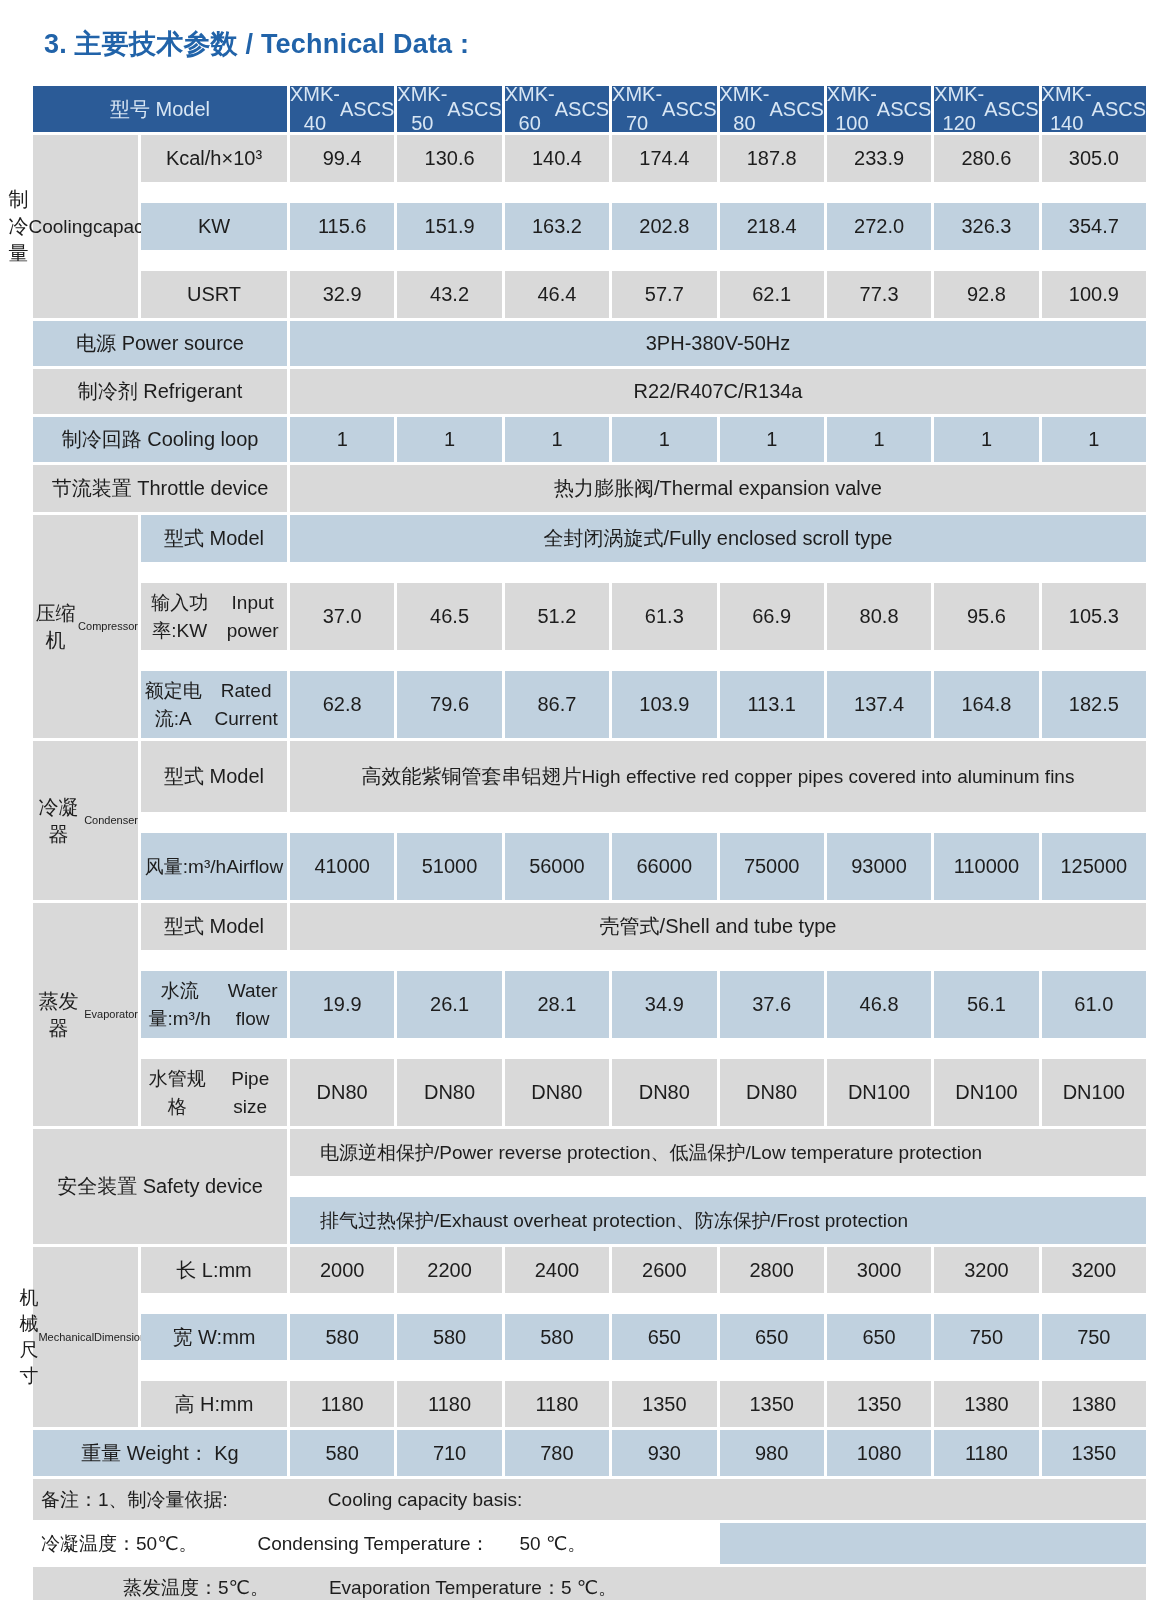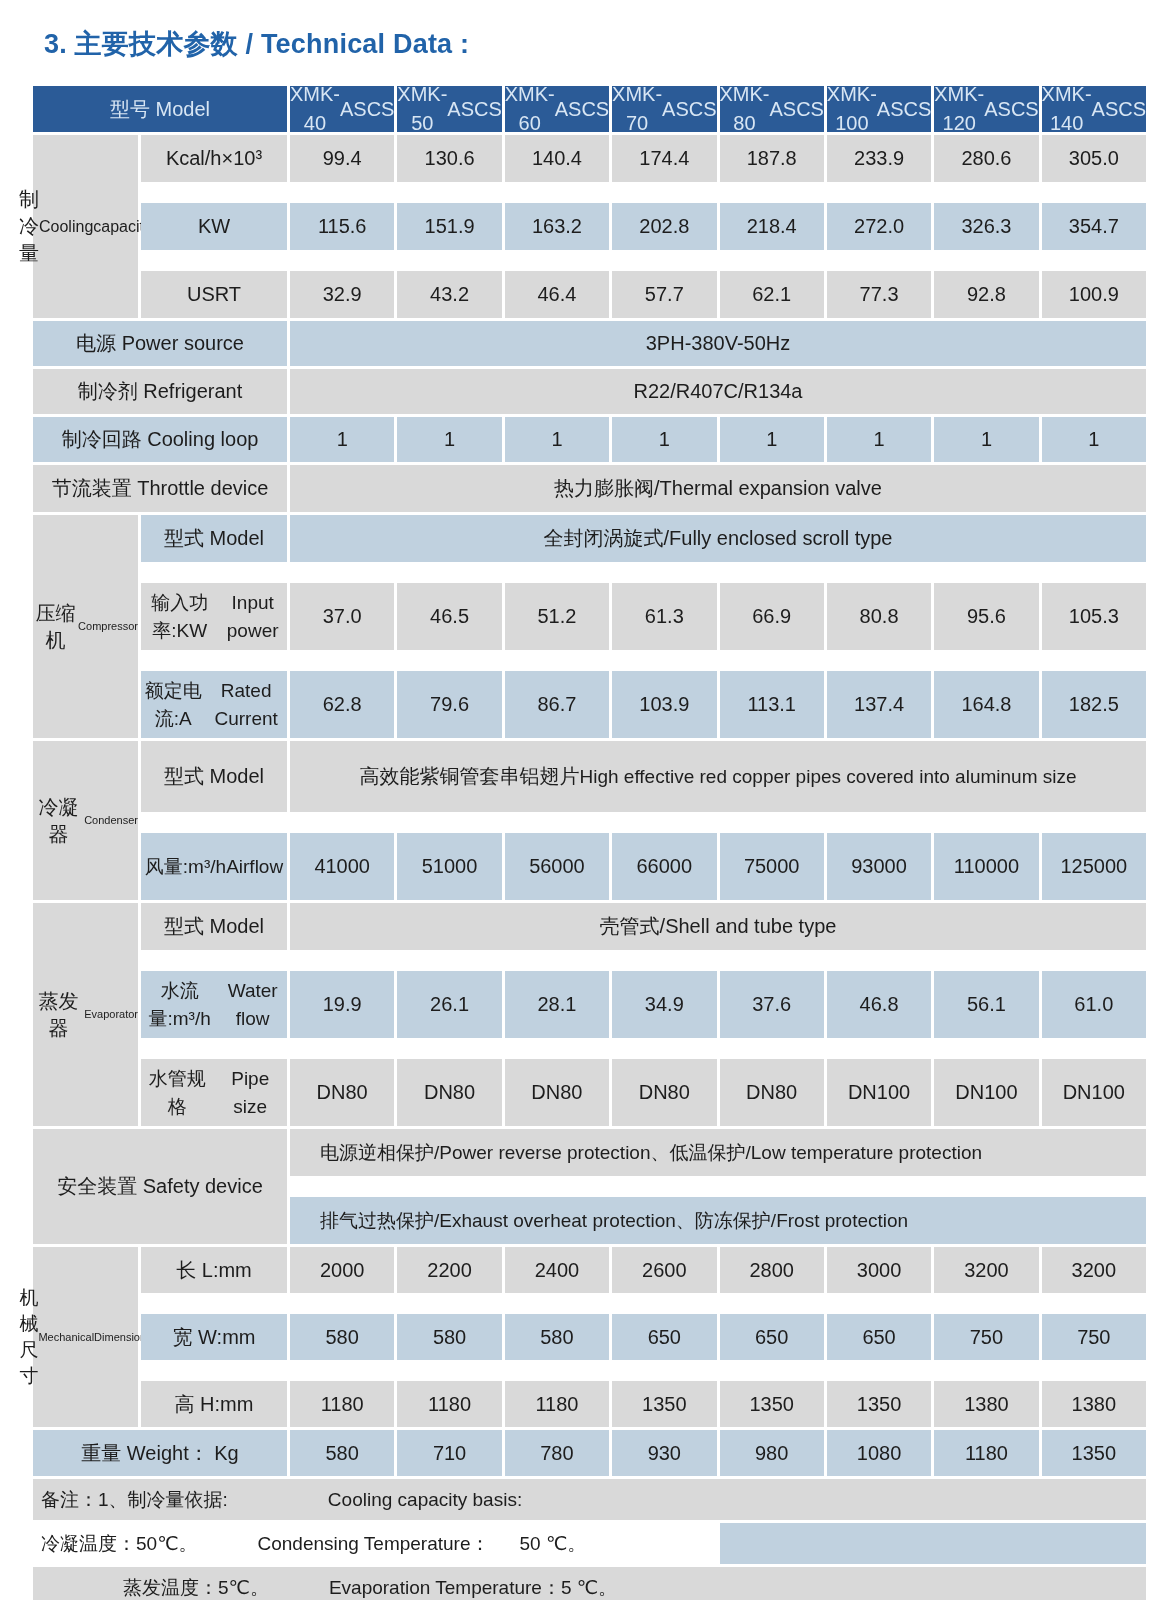--- a/index.html
+++ b/index.html
@@ -23,21 +23,21 @@
   .gw{width:254px;flex:none}
   .v{flex:1 1 0;min-width:0}
   .hdr{background:var(--header_bg);color:var(--header_text)}
   .gray{background:var(--band_gray)}
   .blue{background:var(--band_blue)}
   .white{background:#fff}
   .h63{height:46px}.h47{height:47px}.h45{height:45px}.h67{height:67px}.h71{height:71px}
   .h46{height:46px}.h41{height:41px}
   .lh{line-height:1.45}
   .en{font-size:11px;line-height:1.5}
-  .en2{font-size:16px}
+  .en2{font-size:19px}
   .sm{font-size:19px}
   .left{justify-content:flex-start;text-align:left}
   .pad30{padding-left:30px}
   .pad8{padding-left:8px}
   .pad90{padding-left:90px}
   .pad78{padding-left:78px}
   .grp{}
   .noteL{width:684px;flex:none}
   .note{font-size:19px}
   .ml100{margin-left:100px}
@@ -202,21 +202,21 @@
     <div class="band">
       <div class="cell g1 col grp gray">
         <span>冷凝器</span>
         <span class="en">Condenser</span>
       </div>
       <div class="bb">
         <div class="r h71">
           <div class="cell g2 gray">型式 Model</div>
           <div class="cell v col lh gray">
             <span>高效能紫铜管套串铝翅片</span>
-            <span class="sm">High effective red copper pipes covered into aluminum size</span>
+            <span class="sm">High effective red copper pipes covered into aluminum fins</span>
           </div>
         </div>
         <div class="r h67">
           <div class="cell g2 col lh blue sm">
             <span>风量:m³/h</span>
             <span>Airflow</span>
           </div>
           <div class="cell v blue">41000</div>
           <div class="cell v blue">51000</div>
           <div class="cell v blue">56000</div>

